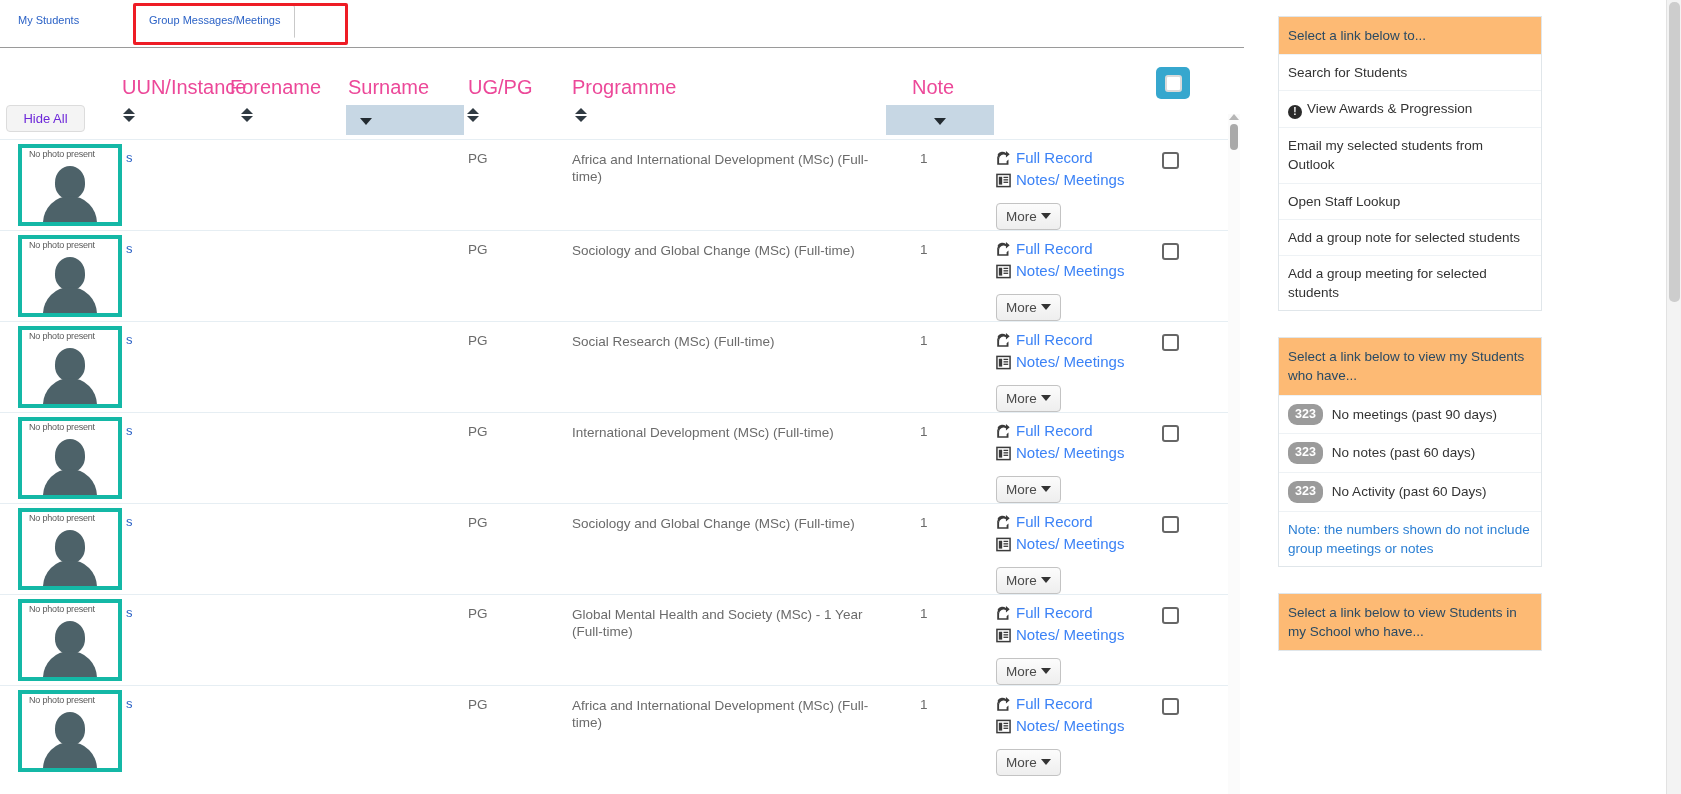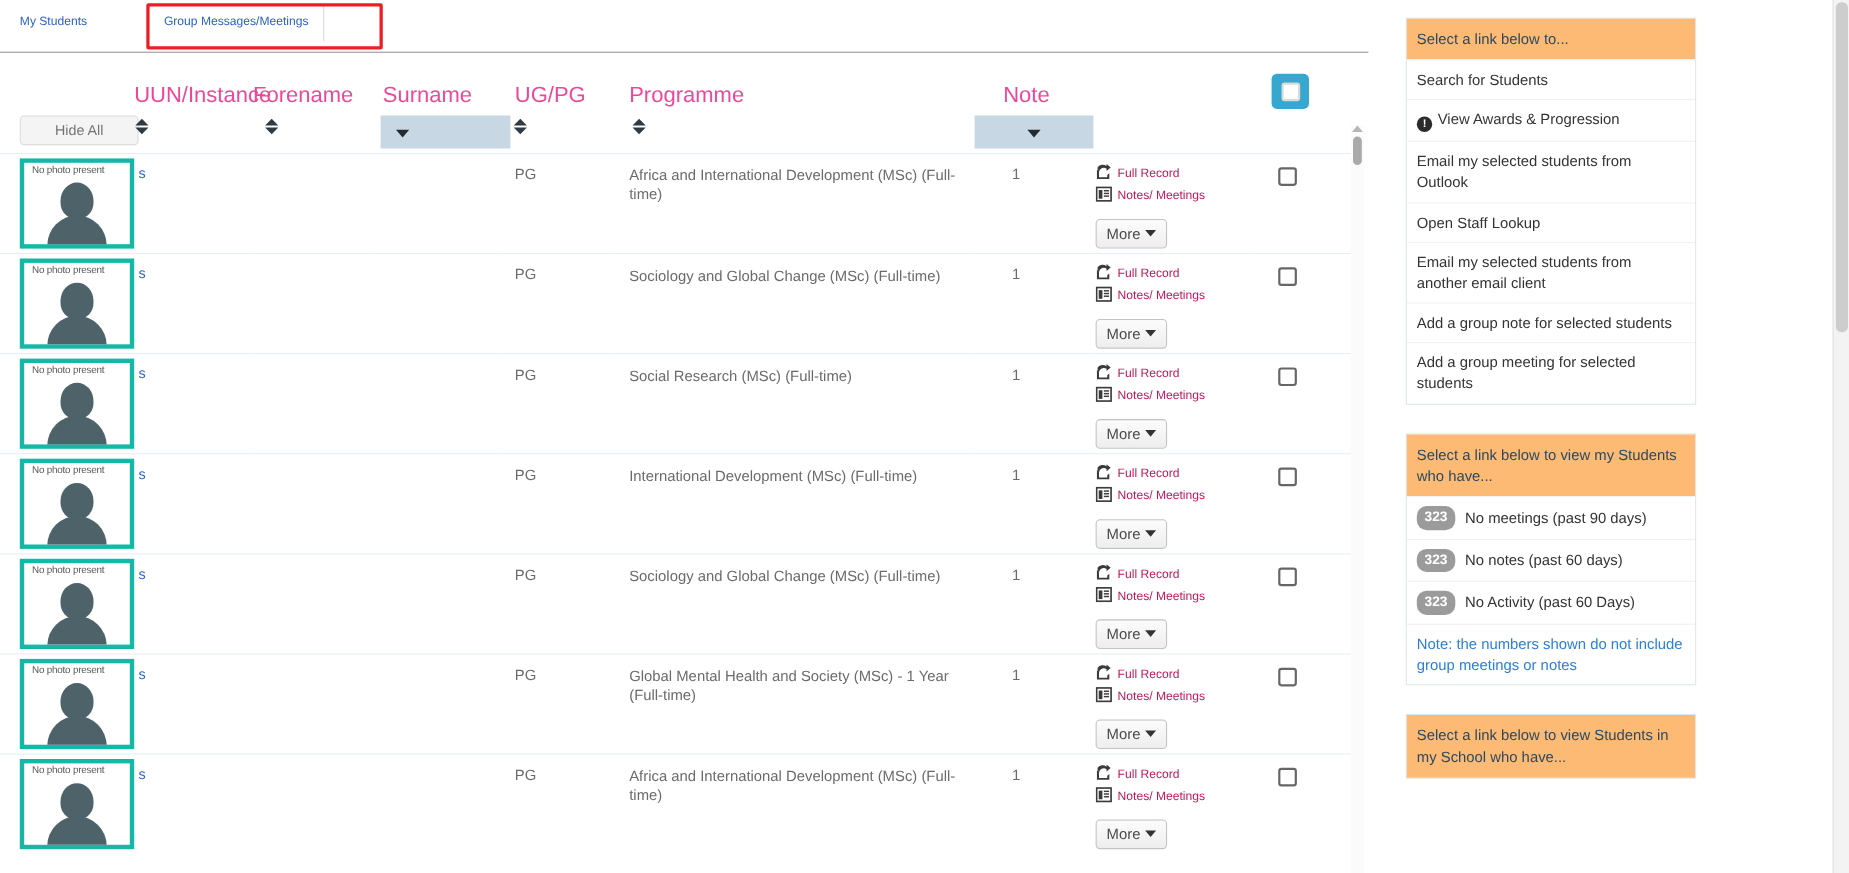--- a/index.html
+++ b/index.html
@@ -59,23 +59,23 @@
   }
   thead .hdr-row th.h-uun  { padding-left: 14px; }
   thead .hdr-row th.h-fore { padding-left: 4px; }
   thead .hdr-row th.h-sur  { padding-left: 10px; }
   thead .hdr-row th.h-ugpg { padding-left: 12px; }
   thead .hdr-row th.h-prog { padding-left: 14px; }
   thead .hdr-row th.h-year { padding-left: 26px; }
 
   .filter-row td { padding: 4px 0 8px 0; height: 34px; }
   .hide-all-btn {
-    display: inline-block; margin-left: 18px;
-    width: 108px; height: 27px; line-height: 25px; text-align: center;
-    font-size: 13px; color: #737373;
+    display: inline-block; margin-left: 6px;
+    width: 79px; height: 27px; line-height: 25px; text-align: center;
+    font-size: 13px; color: #6d28d9;
     background: #f4f4f4; border: 1px solid #dcdcdc; border-radius: 4px;
     cursor: pointer;
   }
   .sort-ico {
     display: inline-block; width: 13px; position: relative; top: 3px;
     margin-left: 14px; cursor: pointer;
   }
   .sort-ico i { display: block; width: 0; height: 0; margin: 0 auto; }
   .sort-ico i.up   { border-left: 6px solid transparent; border-right: 6px solid transparent; border-bottom: 6px solid #303a42; }
   .sort-ico i.down { border-left: 6px solid transparent; border-right: 6px solid transparent; border-top: 6px solid #303a42; margin-top: 2px; }
@@ -130,21 +130,21 @@
     display: block; margin: 10px 0 0 18px;
     font-size: 13px; color: #2b62c6; text-decoration: none; cursor: pointer;
   }
   .cell-text { font-size: 13.5px; color: #6b6b6b; padding-top: 11px; }
   .cell-ugpg { padding-left: 12px; }
   .cell-prog { padding-left: 14px; line-height: 1.32; padding-right: 12px; }
   .cell-year { padding-left: 34px; }
 
   .actions { padding-top: 9px; }
   .act-link {
-    display: block; font-size: 11px; color: #be185d;
+    display: block; font-size: 15px; color: #3b82f6;
     text-decoration: none; white-space: nowrap; margin-bottom: 2px; cursor: pointer;
   }
   .act-link .gi { display: inline-block; width: 17px; vertical-align: -3px; margin-right: 3px; }
   .more-btn {
     display: inline-block; margin-top: 10px;
     min-width: 58px; height: 27px; line-height: 25px;
     padding: 0 9px; font-size: 13.5px; color: #4a4a4a;
     background: linear-gradient(#fcfcfc, #eeeeee);
     border: 1px solid #c3c3c3; border-radius: 4px; cursor: pointer;
   }
@@ -580,21 +580,20 @@
 
   <div class="right-col">
 
     <div class="panel">
       <div class="panel-head">Select a link below to...</div>
       <div id="links-list">
           <div class="panel-row"><span>Search for Students</span></div>
           <div class="panel-row"><span class="warn-ico">!</span><span>View Awards &amp; Progression</span></div>
           <div class="panel-row"><span>Email my selected students from Outlook</span></div>
           <div class="panel-row"><span>Open Staff Lookup</span></div>
-          <div class="panel-row"><span>Email my selected students from another email client</span></div>
           <div class="panel-row"><span>Add a group note for selected students</span></div>
           <div class="panel-row"><span>Add a group meeting for selected students</span></div>
         </div>
     </div>
 
     <div class="panel">
       <div class="panel-head">Select a link below to view my Students who have...</div>
       <div id="mystudents-list">
           <div class="panel-row"><span class="badge wide">323</span><span>No meetings (past 90 days)</span></div>
           <div class="panel-row"><span class="badge wide">323</span><span>No notes (past 60 days)</span></div>

